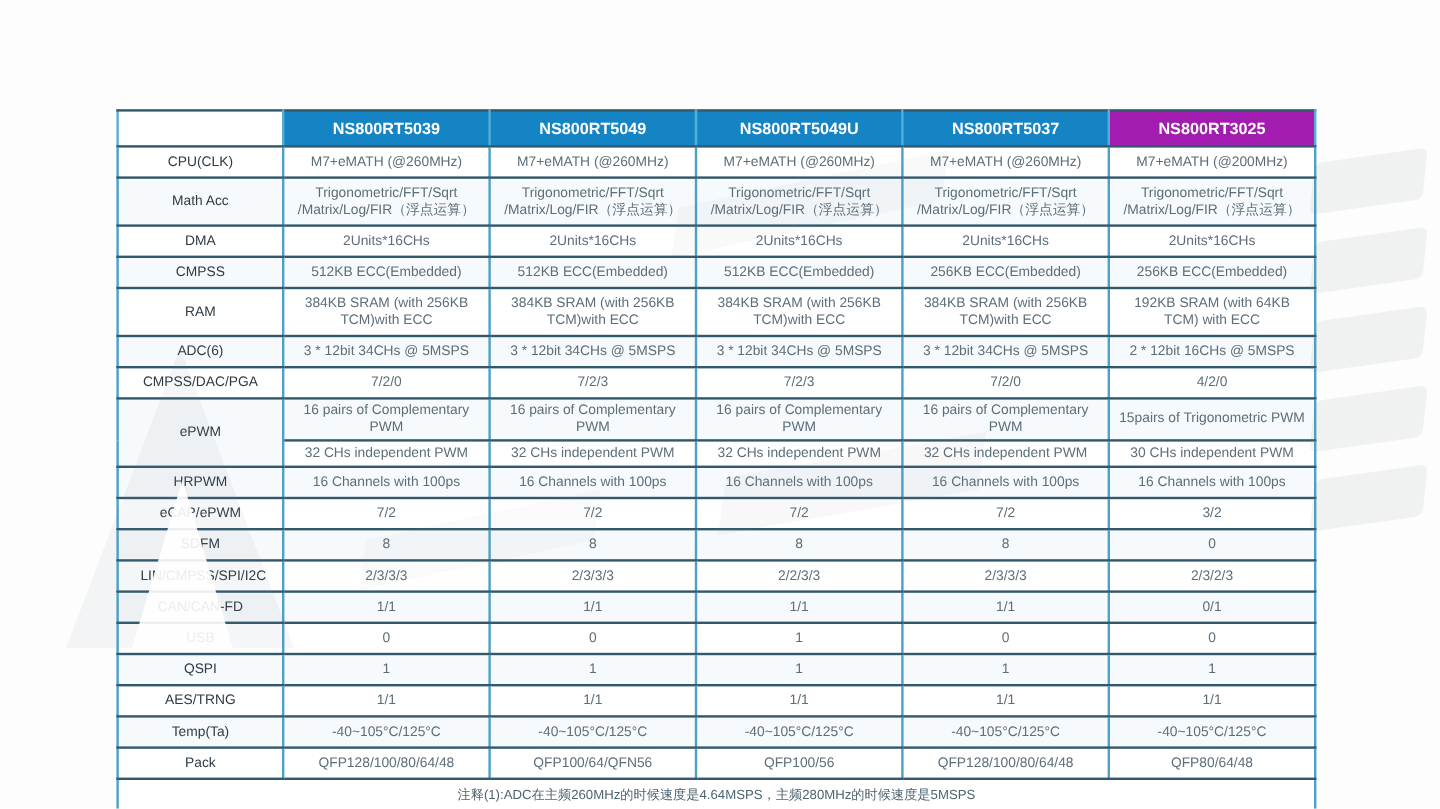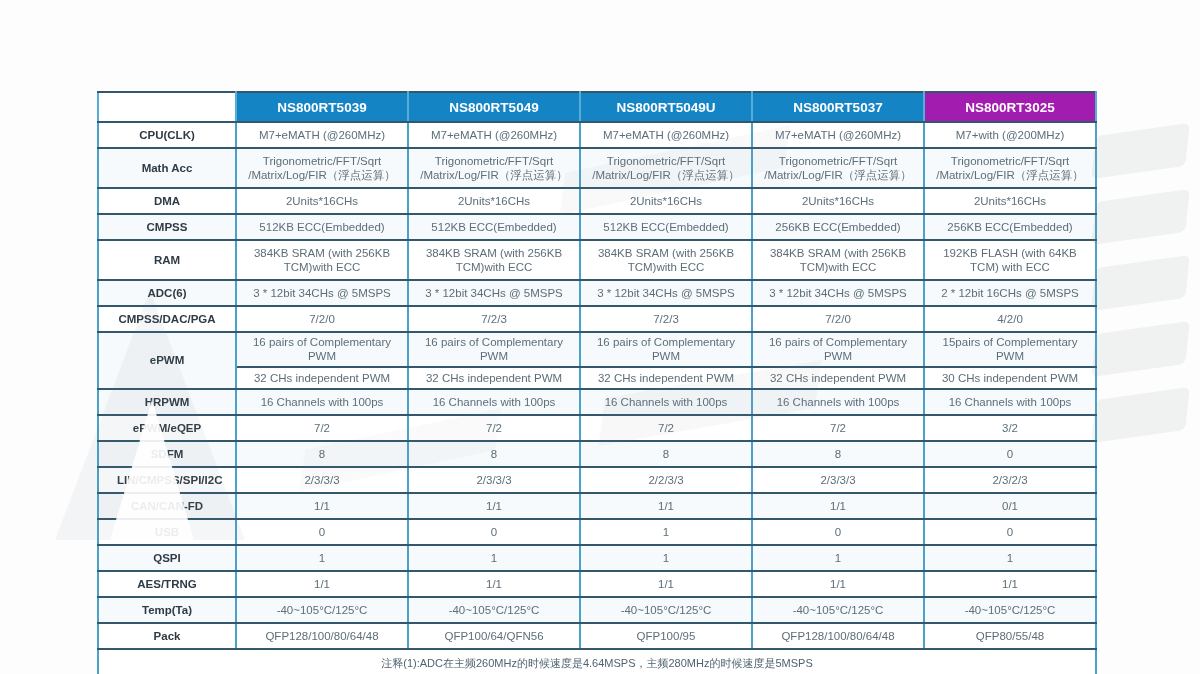--- a/index.html
+++ b/index.html
@@ -18,21 +18,21 @@
   col.c-label { width:138px; }
   col.c-data  { width:172px; }
   thead th {
     background:#1584c5; color:#ffffff; font-size:13.5px; font-weight:bold;
     height:28px; border:2px solid; border-color:#33586c #55aed6;
     padding:0 2px;
   }
   thead th.corner { background:#ffffff; }
   thead th.dark { background:#a21caf; }
   tbody th.rowlabel {
-    font-size:11.5px; font-weight:bold; color:#2f3b44;
+    font-size:11.5px; font-weight:normal; color:#2f3b44;
     border:2px solid; border-color:#33586c #4aa2c8; background:#ffffff;
     padding:2px 18px;
   }
   tbody td {
     font-size:11.5px; color:#5d6e79; text-align:center;
     border:2px solid; border-color:#33586c #4aa2c8;
     padding:2px 4px; white-space:pre-line; line-height:1.25; background:transparent;
   }
   tbody tr:nth-child(even) td, tbody tr:nth-child(even) th.rowlabel { background:#f7fafc; }
   tr.h1 { height:26px; }
@@ -91,21 +91,21 @@
             <th class="dark">NS800RT3025</th>
           </tr>
       </thead>
       <tbody id="table-body">
           <tr class="h1">
             <th class="rowlabel">CPU(CLK)</th>
             <td>M7+eMATH (@260MHz)</td>
             <td>M7+eMATH (@260MHz)</td>
             <td>M7+eMATH (@260MHz)</td>
             <td>M7+eMATH (@260MHz)</td>
-            <td>M7+with (@200MHz)</td>
+            <td>M7+eMATH (@200MHz)</td>
           </tr>
           <tr class="h2">
             <th class="rowlabel">Math Acc</th>
             <td>Trigonometric/FFT/Sqrt
 /Matrix/Log/FIR（浮点运算）</td>
             <td>Trigonometric/FFT/Sqrt
 /Matrix/Log/FIR（浮点运算）</td>
             <td>Trigonometric/FFT/Sqrt
 /Matrix/Log/FIR（浮点运算）</td>
             <td>Trigonometric/FFT/Sqrt
@@ -132,21 +132,21 @@
           <tr class="h2">
             <th class="rowlabel">RAM</th>
             <td>384KB SRAM (with 256KB
 TCM)with ECC</td>
             <td>384KB SRAM (with 256KB
 TCM)with ECC</td>
             <td>384KB SRAM (with 256KB
 TCM)with ECC</td>
             <td>384KB SRAM (with 256KB
 TCM)with ECC</td>
-            <td>192KB FLASH (with 64KB
+            <td>192KB SRAM (with 64KB
 TCM) with ECC</td>
           </tr>
           <tr class="h1">
             <th class="rowlabel">ADC(6)</th>
             <td>3 * 12bit 34CHs @ 5MSPS</td>
             <td>3 * 12bit 34CHs @ 5MSPS</td>
             <td>3 * 12bit 34CHs @ 5MSPS</td>
             <td>3 * 12bit 34CHs @ 5MSPS</td>
             <td>2 * 12bit 16CHs @ 5MSPS</td>
           </tr>
@@ -157,39 +157,39 @@
             <td>7/2/3</td>
             <td>7/2/0</td>
             <td>4/2/0</td>
           </tr>
           <tr class="sub">
             <th class="rowlabel" rowspan="2">ePWM</th>
             <td>16 pairs of Complementary PWM</td>
             <td>16 pairs of Complementary PWM</td>
             <td>16 pairs of Complementary PWM</td>
             <td>16 pairs of Complementary PWM</td>
-            <td>15pairs of Complementary PWM</td>
+            <td>15pairs of Trigonometric PWM</td>
           </tr>
           <tr class="sub">
             <td>32 CHs independent PWM</td>
             <td>32 CHs independent PWM</td>
             <td>32 CHs independent PWM</td>
             <td>32 CHs independent PWM</td>
             <td>30 CHs independent PWM</td>
           </tr>
           <tr class="h1">
             <th class="rowlabel">HRPWM</th>
             <td>16 Channels with 100ps</td>
             <td>16 Channels with 100ps</td>
             <td>16 Channels with 100ps</td>
             <td>16 Channels with 100ps</td>
             <td>16 Channels with 100ps</td>
           </tr>
           <tr class="h1">
-            <th class="rowlabel">ePWM/eQEP</th>
+            <th class="rowlabel">eCAP/ePWM</th>
             <td>7/2</td>
             <td>7/2</td>
             <td>7/2</td>
             <td>7/2</td>
             <td>3/2</td>
           </tr>
           <tr class="h1">
             <th class="rowlabel">SDFM</th>
             <td>8</td>
             <td>8</td>
@@ -242,23 +242,23 @@
             <td>-40~105°C/125°C</td>
             <td>-40~105°C/125°C</td>
             <td>-40~105°C/125°C</td>
             <td>-40~105°C/125°C</td>
             <td>-40~105°C/125°C</td>
           </tr>
           <tr class="h1">
             <th class="rowlabel">Pack</th>
             <td>QFP128/100/80/64/48</td>
             <td>QFP100/64/QFN56</td>
-            <td>QFP100/95</td>
+            <td>QFP100/56</td>
             <td>QFP128/100/80/64/48</td>
-            <td>QFP80/55/48</td>
+            <td>QFP80/64/48</td>
           </tr>
           <tr>
             <td colspan="6" class="note-cell">注释(1):ADC在主频260MHz的时候速度是4.64MSPS，主频280MHz的时候速度是5MSPS</td>
           </tr>
         </tbody>
     </table>
   </div>
 
   <div class="wm wm-chevron"></div>
   <div class="wm wm-chevron-inner"></div>

